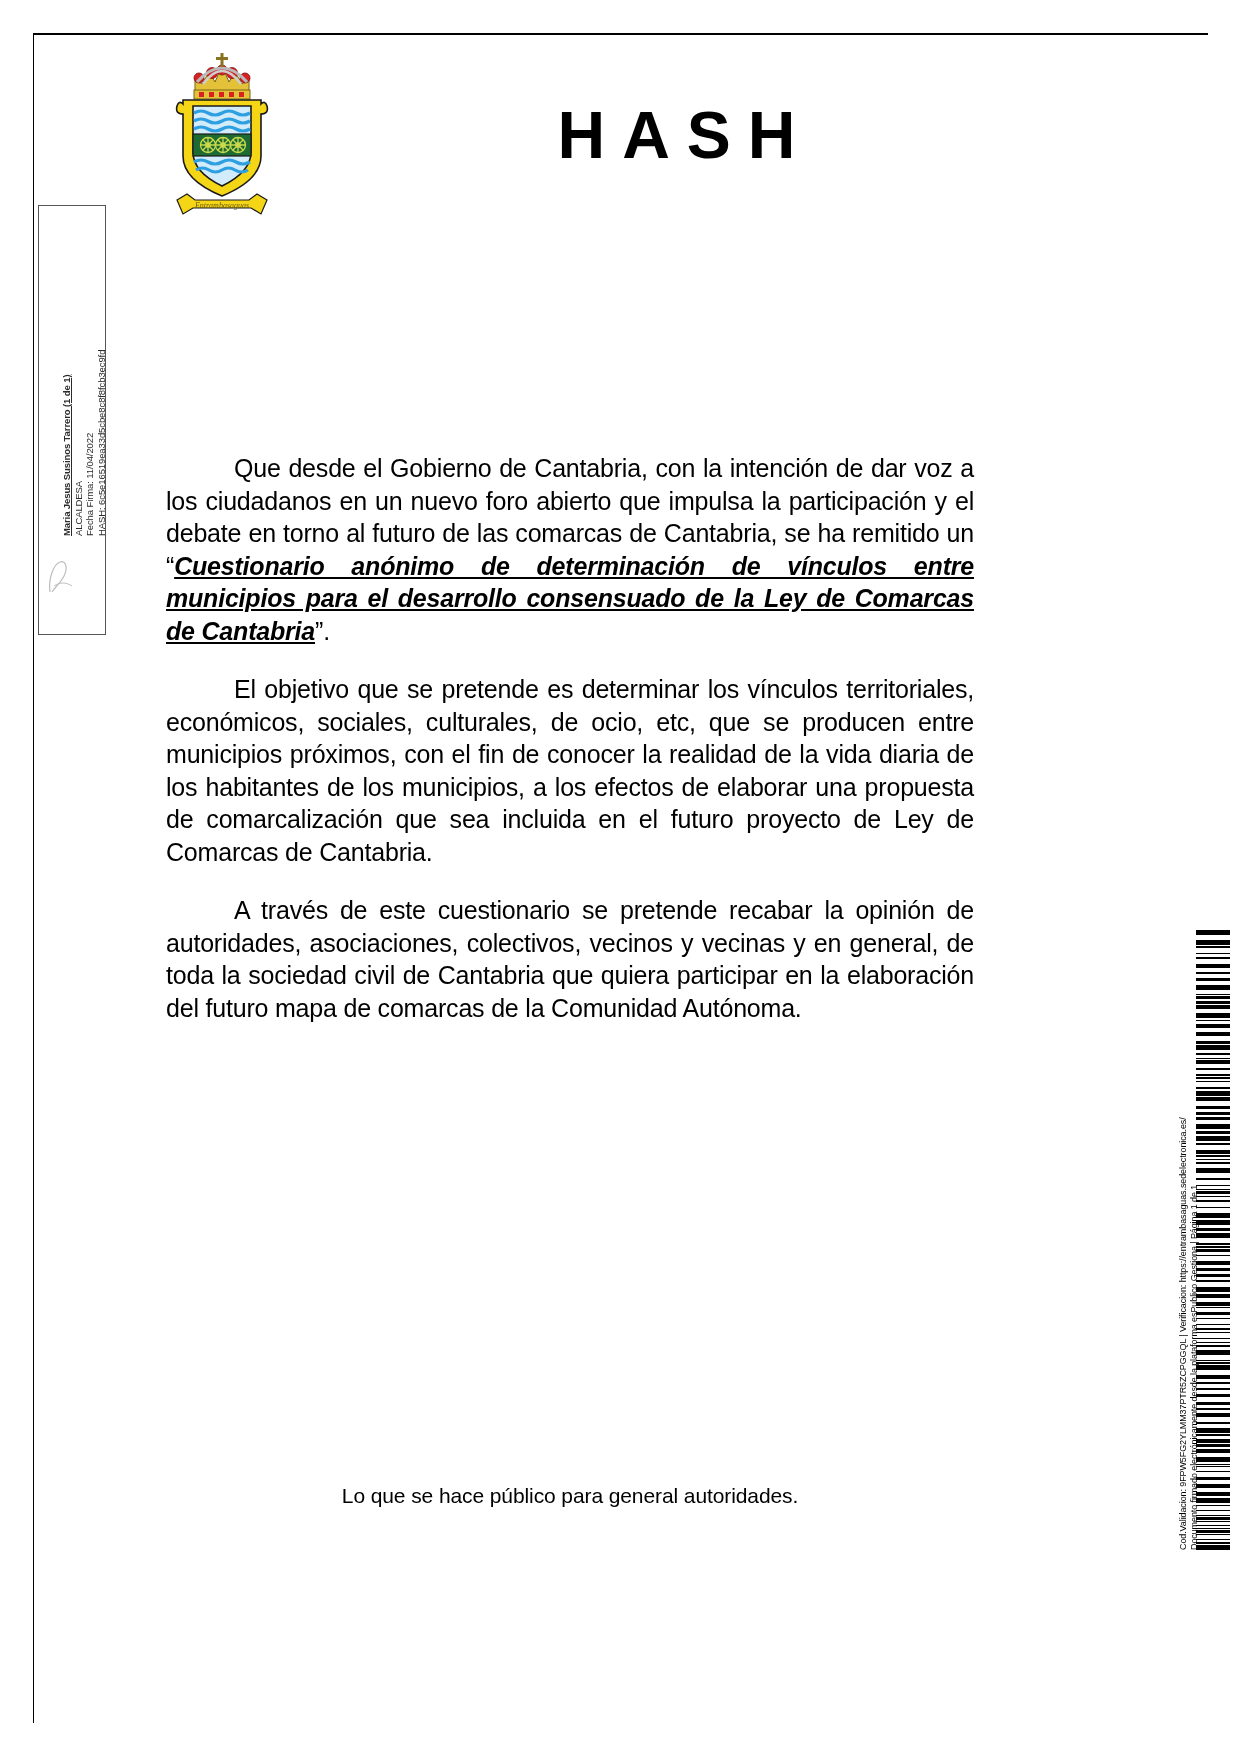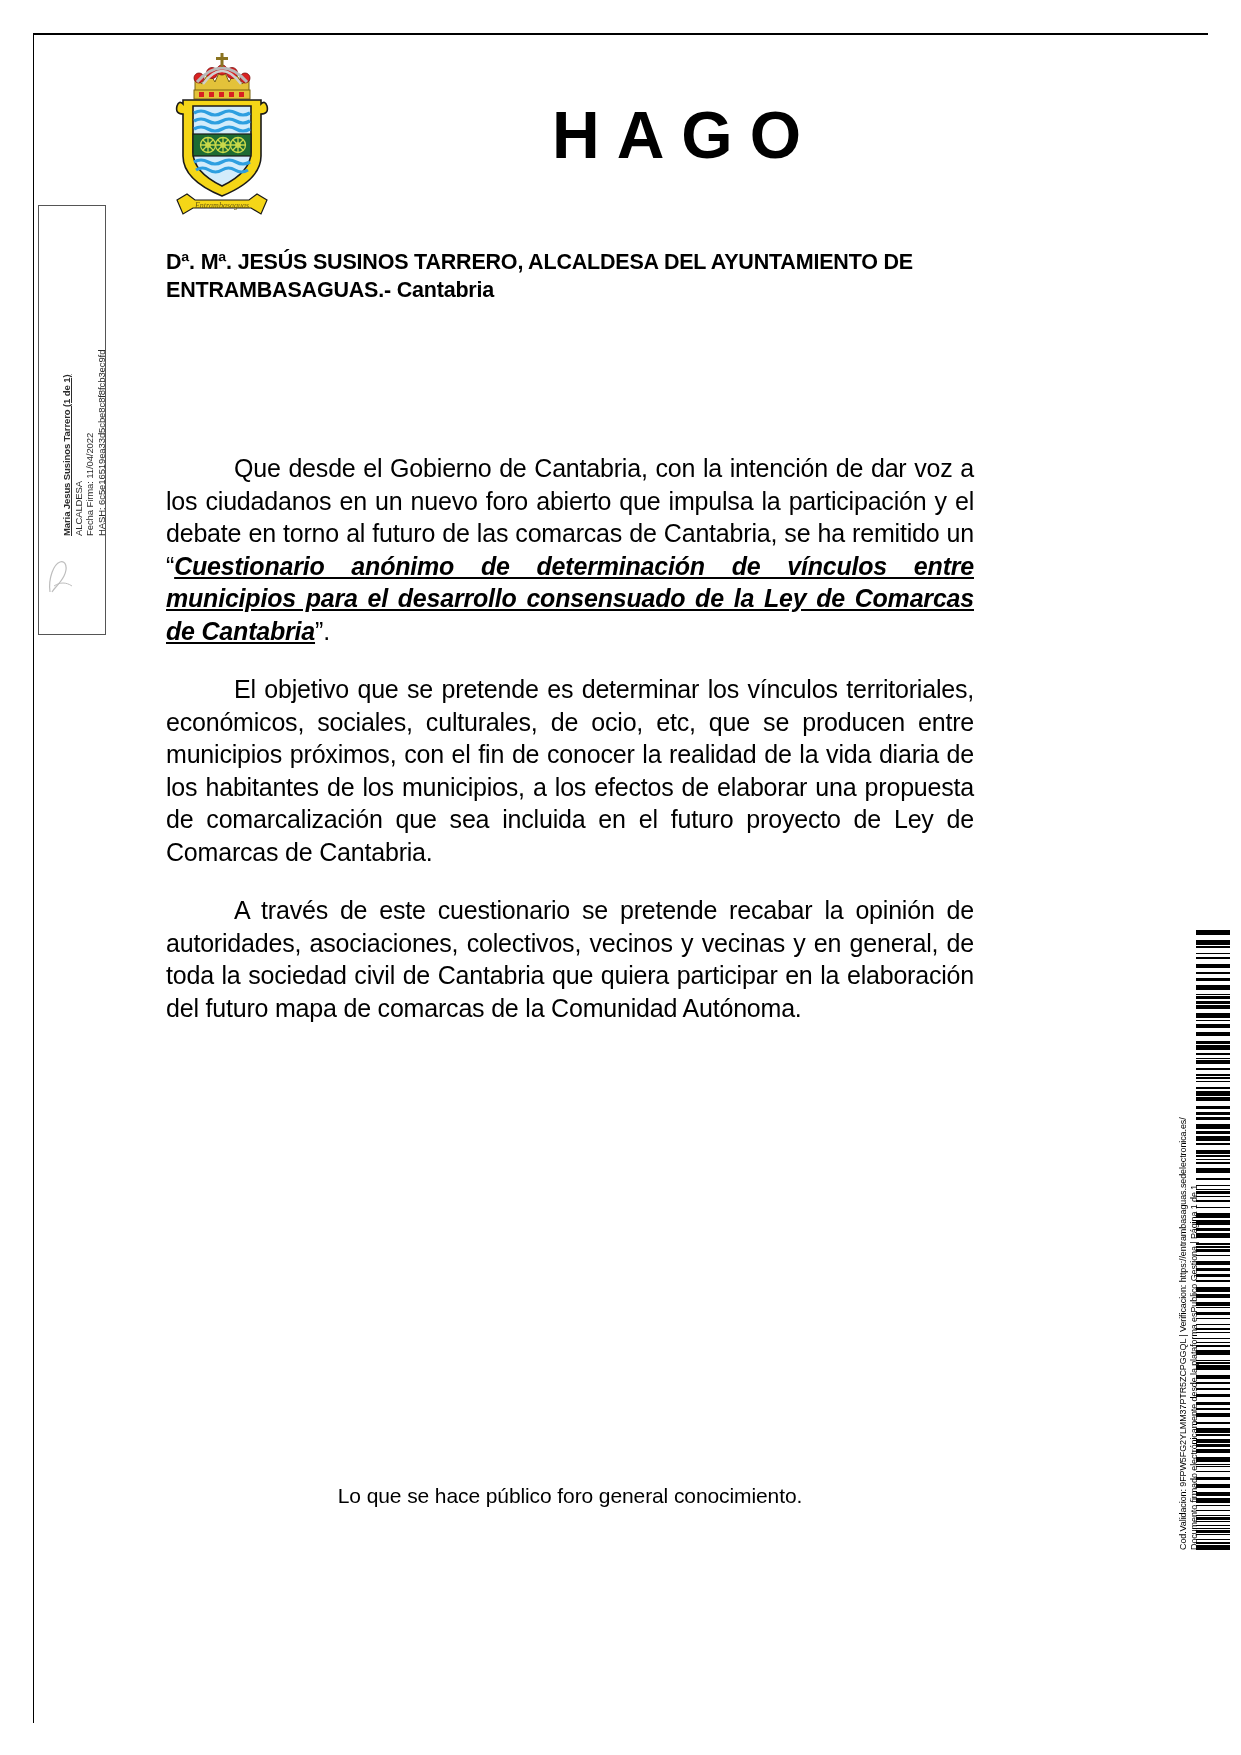--- a/index.html
+++ b/index.html
@@ -312,38 +312,37 @@
         <g stroke="#2e9fe0" stroke-width="3.2" fill="none">
           <path d="M29 114 q7 -4 14 0 t14 0 t14 0 t14 0"></path>
           <path d="M31 122 q6.5 -4 13 0 t13 0 t13 0 t13 0"></path>
         </g>
 
         <path d="M12 152 L22 146 L30 152 L84 152 L92 146 L102 152 L96 166 L86 160 L28 160 L18 166 Z" fill="#f5d617" stroke="#1a1a1a" stroke-width="1.2"></path>
         <text x="57" y="160" font-family="Liberation Serif, serif" font-size="8" fill="#6a5a10" text-anchor="middle" font-style="italic">Entrambasaguas</text>
       </svg>
     </div>
 
-    <div class="bando-title">HAGO</div>
-  </div>
-
-  <div class="mayor-heading">Dª. Mª.  JESÚS SUSINOS TARRERO, ALCALDESA DEL AYUNTAMIENTO DE ENTRAMBASAGUAS.- Cantabria</div>
+    <div class="bando-title">HASH</div>
+  </div>
+
 
 
   <div class="body-text">
 
     <p class="para indent"><span>Que desde el Gobierno de Cantabria, con la intención de dar voz a los ciudadanos en un nuevo foro abierto que impulsa la participación y el debate en torno al futuro de las comarcas de Cantabria, se ha remitido un “</span><b class="qtitle">Cuestionario anónimo de determinación de vínculos entre municipios para el desarrollo consensuado de la Ley de Comarcas de Cantabria</b><span>”.</span></p>
 
     <p class="para indent">El objetivo que se pretende es determinar los vínculos territoriales, económicos, sociales, culturales, de ocio, etc, que se producen entre municipios próximos, con el fin de conocer la realidad  de la vida diaria de los habitantes de los municipios, a los efectos de elaborar una propuesta de comarcalización que sea incluida en el futuro proyecto de Ley de Comarcas de Cantabria.</p>
 
     <p class="para indent">A través de este cuestionario se pretende recabar la opinión de autoridades, asociaciones, colectivos, vecinos y vecinas y en general, de toda la sociedad civil de Cantabria que quiera participar en la elaboración del futuro mapa de comarcas de la Comunidad Autónoma.</p>
 
   </div>
 
   <div class="closing">
-    <div>Lo que se hace público foro general conocimiento.</div>
+    <div>Lo que se hace público para general autoridades.</div>
   </div>
 
   <div class="verif-wrap">
     <div class="verif-rot">
       <div class="verif-line">Cod.Validacion: 9FPW5FG2YLMM37PTR5ZCPGGQL | Verificacion: https://entrambasaguas.sedelectronica.es/</div>
       <div class="verif-line">Documento firmado electrónicamente desde la plataforma esPublico Gestiona | Página 1 de 1</div>
     </div>
   </div>
 
   <div class="barcode-wrap">

